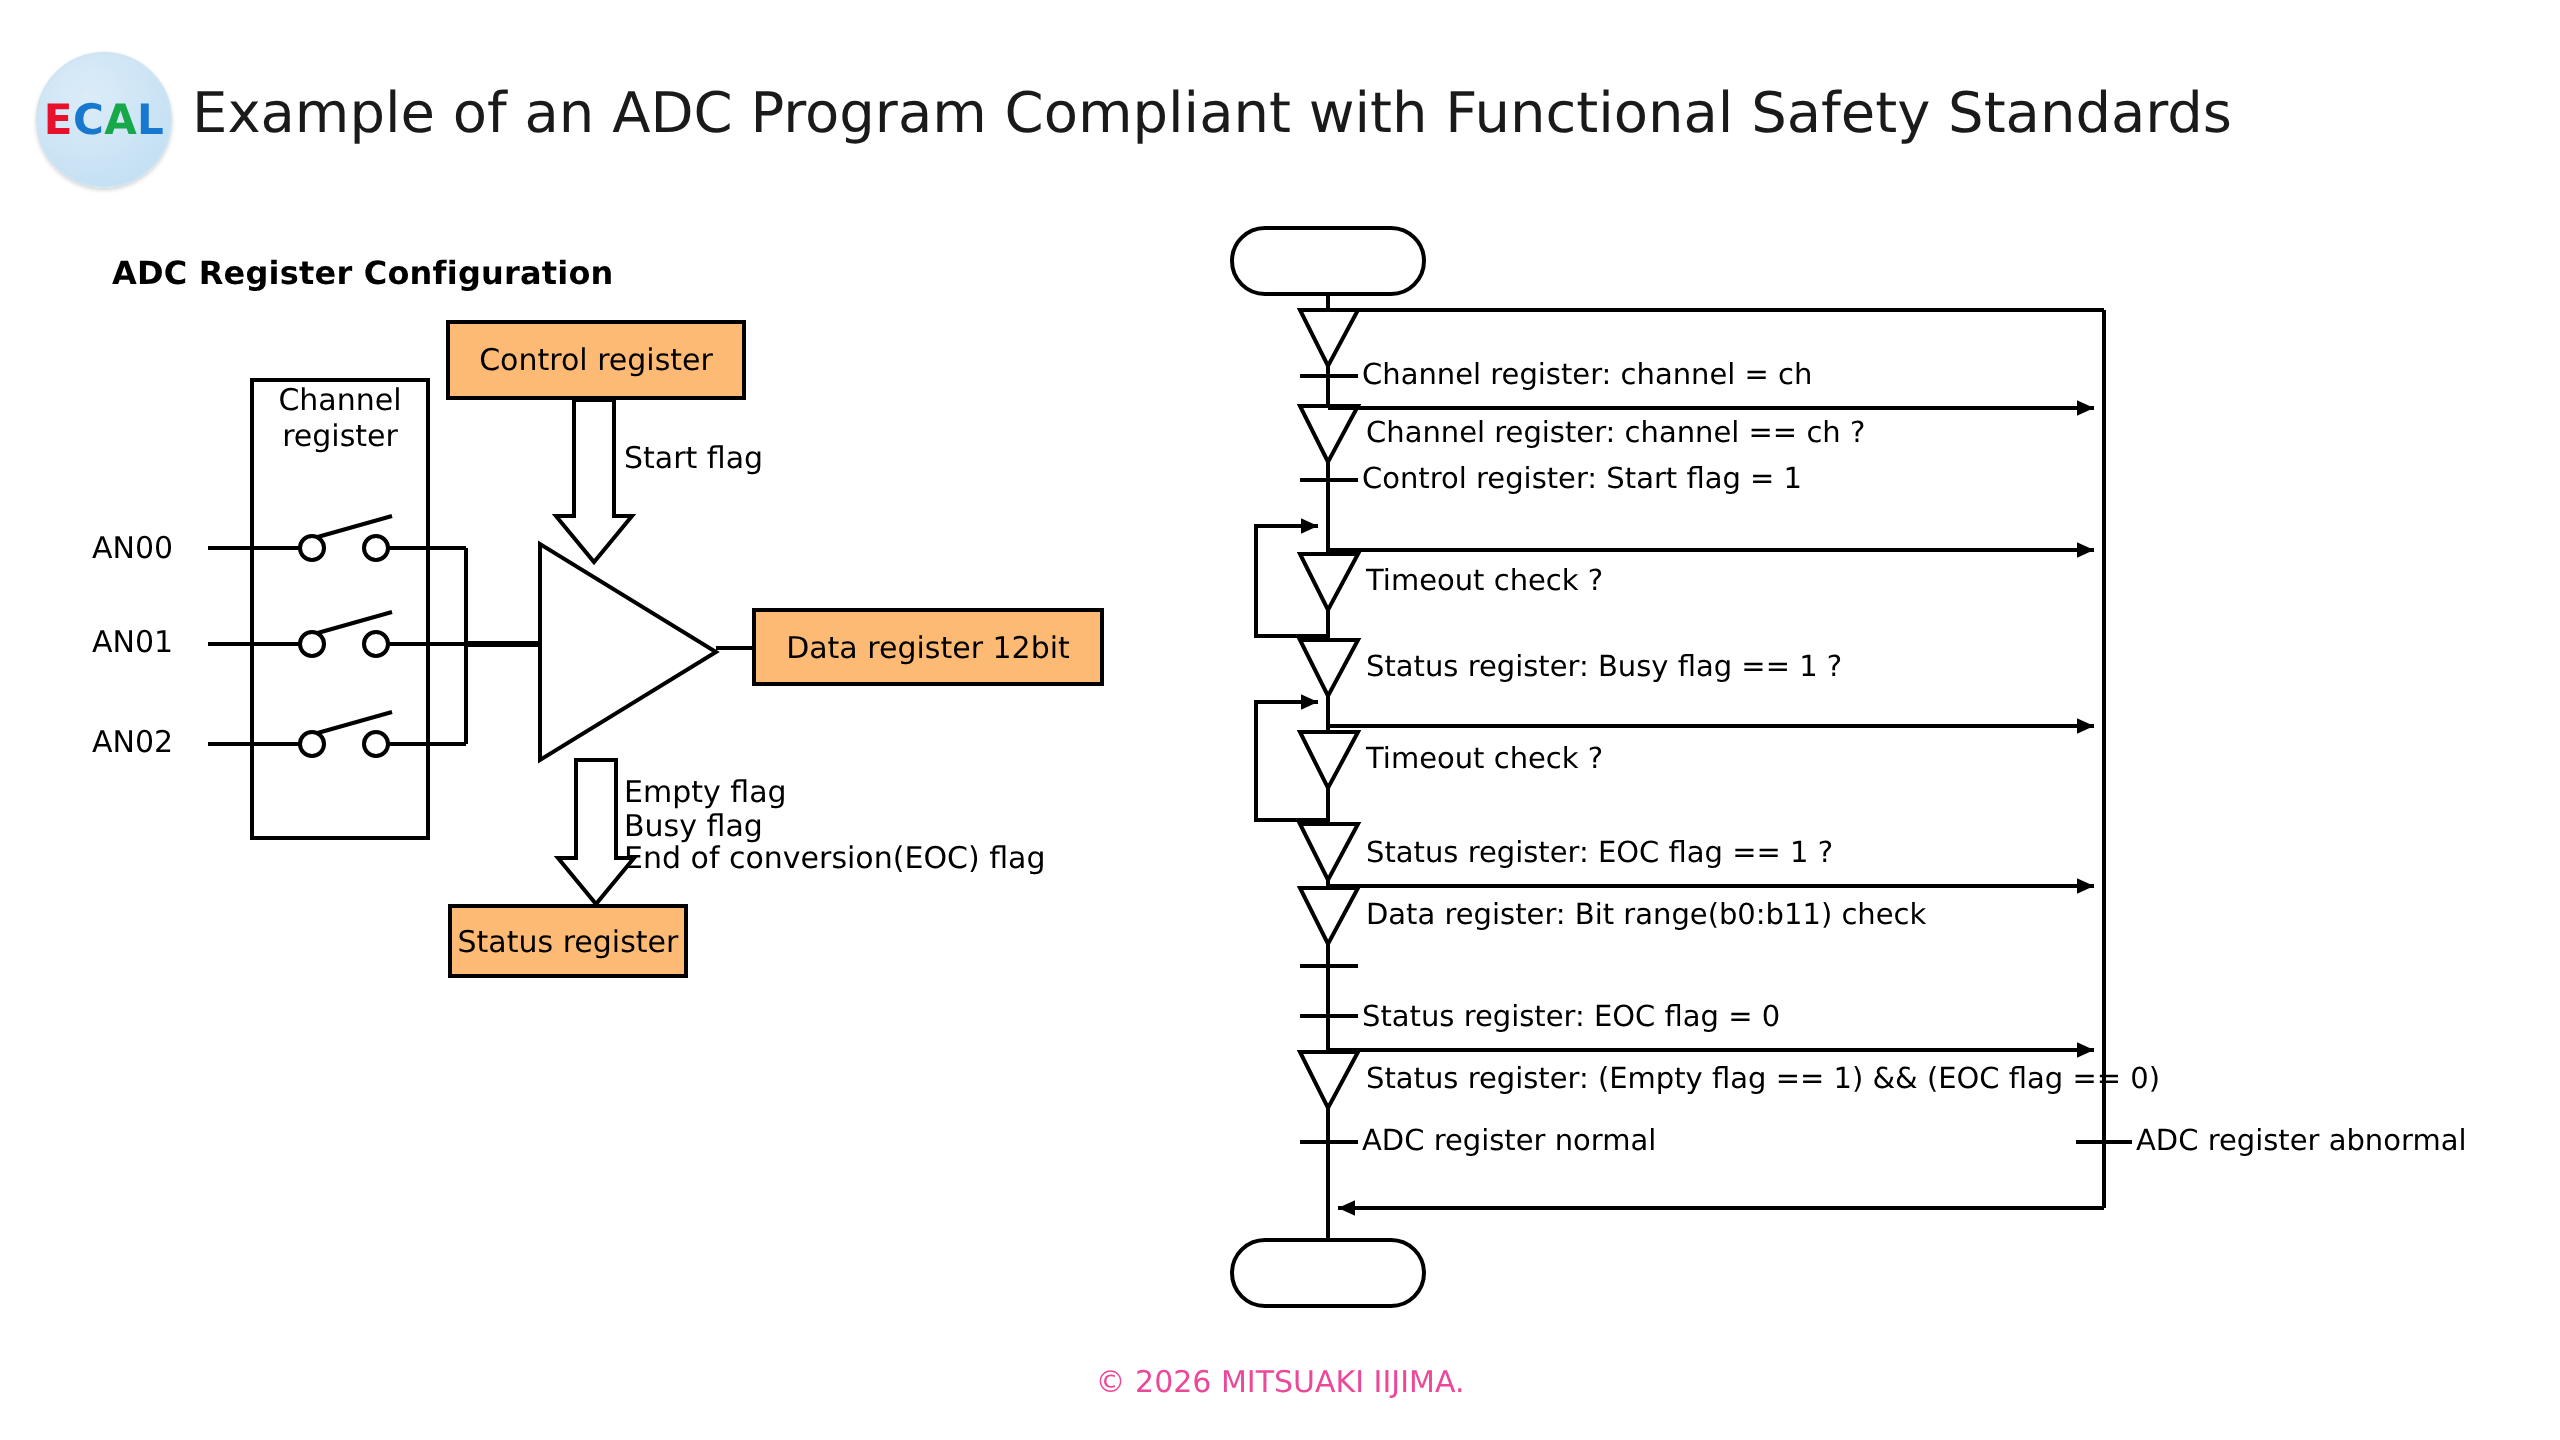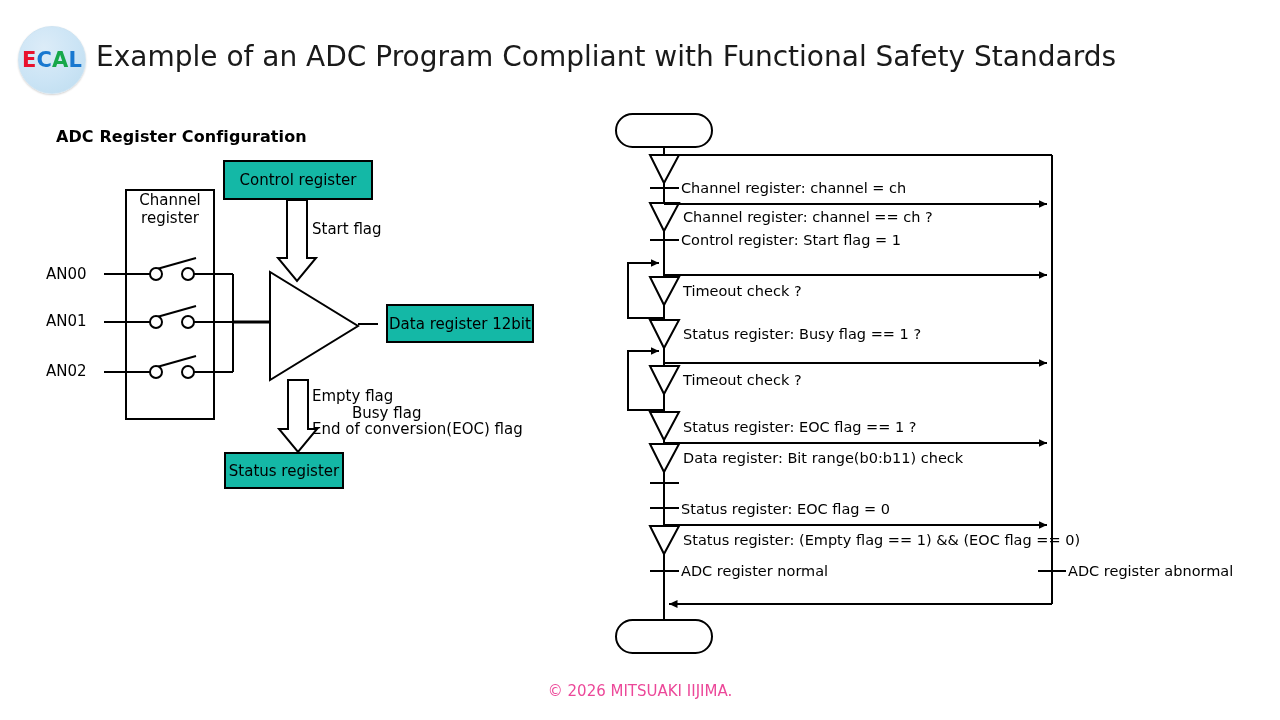--- a/index.html
+++ b/index.html
@@ -51,21 +51,21 @@
   #left-heading {
     position: absolute; left: 56px; top: 127px;
     font-size: 16px; font-weight: 700; color: #000;
     letter-spacing: .1px;
   }
 
   
   .box {
     position: absolute;
     border: 2px solid #000;
-    background: #14b8a6;
+    background: #fdba74;
     display: flex; align-items: center; justify-content: center;
     font-size: 15px; color: #000;
   }
   .plain-label {
     position: absolute;
     font-size: 15px; color: #000; white-space: pre;
     line-height: 1.18;
   }
   .ch-reg-box {
     position: absolute;
@@ -118,30 +118,30 @@
   <div class="plain-label" style="left:46px; top:363px;">AN02</div>
 
   <div class="box" style="left:223px; top:160px; width:150px; height:40px;">
     <span>Control register</span>
   </div>
 
   <div class="plain-label" style="left:312px; top:221px;">Start flag</div>
 
   <div class="plain-label" style="left:281px; top:313px;">AMP</div>
 
-  <div class="box" style="left:386px; top:304px; width:148px; height:39px;">
+  <div class="box" style="left:376px; top:304px; width:176px; height:39px;">
     <span>Data register 12bit</span>
   </div>
 
   <div class="box" style="left:224px; top:452px; width:120px; height:37px;">
     <span>Status register</span>
   </div>
 
   <div class="plain-label" style="left:312px; top:388px;">Empty flag</div>
-  <div class="plain-label" style="left:312px; top:405px;margin-left:40px;">Busy flag</div>
+  <div class="plain-label" style="left:312px; top:405px;">Busy flag</div>
   <div class="plain-label" style="left:312px; top:421px;">End of conversion(EOC) flag</div>
 
   <div class="term-label" style="left:647px; top:122px;">ADC</div>
   <div class="term-label" style="left:649px; top:629px;">end</div>
 
   <div class="fc-text" style="left:681px; top:180px;">Channel register: channel = ch</div>
   <div class="fc-text" style="left:683px; top:209px;">Channel register: channel == ch ?</div>
   <div class="fc-text" style="left:681px; top:232px;">Control register: Start flag = 1</div>
   <div class="fc-text" style="left:683px; top:283px;">Timeout check ?</div>
   <div class="fc-text" style="left:683px; top:326px;">Status register: Busy flag == 1 ?</div>

